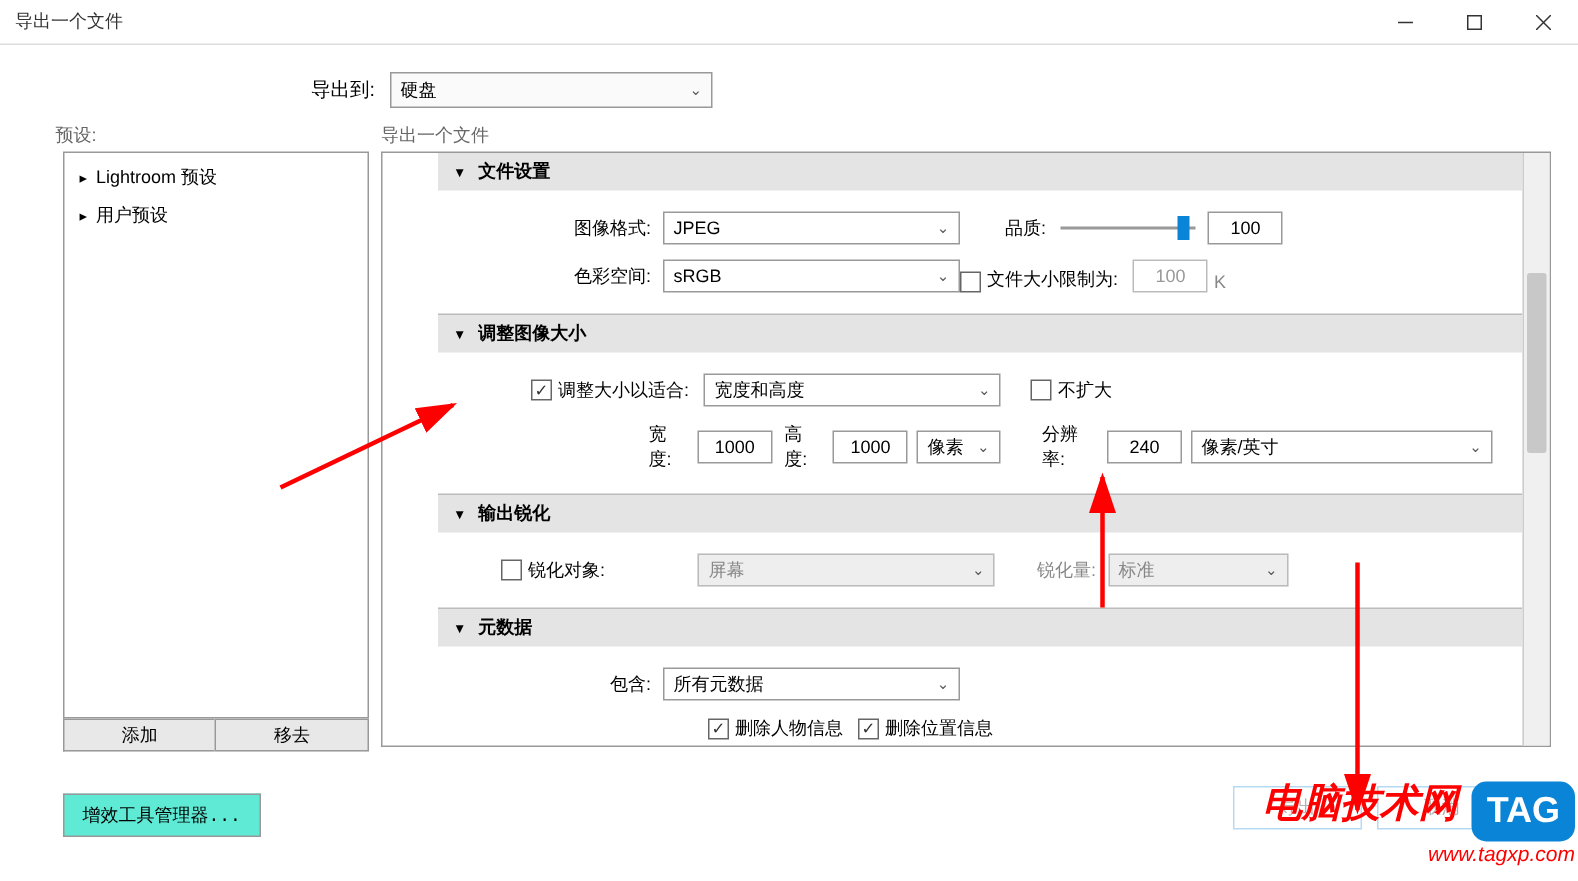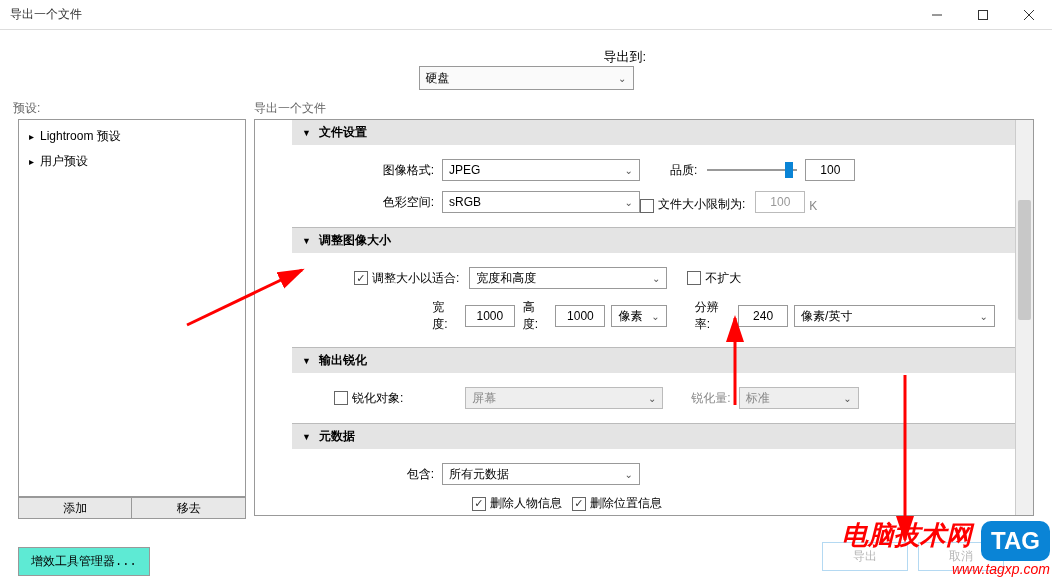--- a/index.html
+++ b/index.html
@@ -4,29 +4,29 @@
   <style>
     * { box-sizing: border-box; margin: 0; padding: 0; font-family: "Microsoft YaHei", "SimSun", sans-serif; font-size: 12px; }
     body { background: #fff; width: 1052px; height: 587px; overflow: hidden; position: relative; }
     
     .titlebar { display: flex; align-items: center; justify-content: space-between; height: 30px; border-bottom: 1px solid #ddd; padding-left: 10px; }
     .titlebar-title { color: #333; }
     .win-controls { display: flex; }
     .win-btn { width: 46px; height: 30px; display: flex; align-items: center; justify-content: center; cursor: pointer; }
     .win-btn svg { width: 10px; height: 10px; }
     
-    .export-dest { display: flex; align-items: center; padding: 18px 0 10px; flex-direction: column; }
+    .export-dest { display: flex; align-items: center; padding: 18px 0 10px; }
     .export-dest-label { width: 260px; text-align: right; padding-right: 10px; font-size: 13px; }
     .combo { display: inline-flex; align-items: center; justify-content: space-between; border: 1px solid #999; background: #fafafa; height: 24px; padding: 0 6px; cursor: pointer; }
     .combo.wide { width: 215px; }
     .chev { font-size: 10px; color: #555; }
     
     .main-area { display: flex; padding: 0 18px; gap: 8px; }
     
-    .left-panel { width: 245px; }
+    .left-panel { width: 245px; margin-left: 24px; }
     .preset-label { color: #666; margin-bottom: 2px; margin-left: -5px; }
     .preset-list { border: 1px solid #999; background: #fff; height: 378px; padding: 4px 0; }
     .preset-item { padding: 4px 10px; cursor: pointer; }
     .preset-item::before { content: "▸"; margin-right: 6px; font-size: 10px; }
     .preset-buttons { display: flex; }
     .preset-btn { flex: 1; border: 1px solid #999; background: #e8e8e8; height: 22px; text-align: center; line-height: 20px; cursor: pointer; }
     .preset-btn:first-child { border-right: none; }
     
     .plugin-btn { margin-top: 28px; border: 1px solid #999; background: #5eead4; padding: 5px 12px; cursor: pointer; display: inline-block; font-family: Liberation Mono, monospace; }
     

